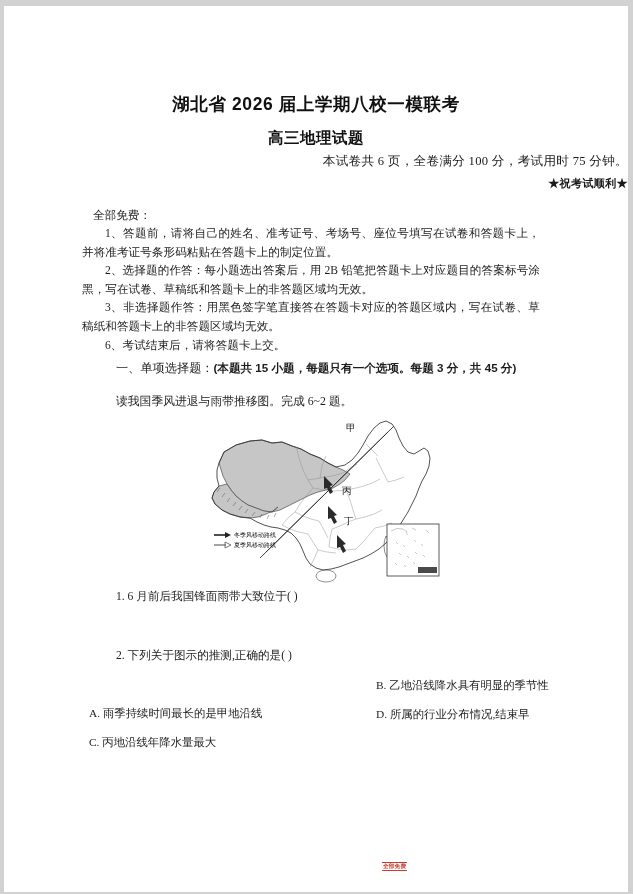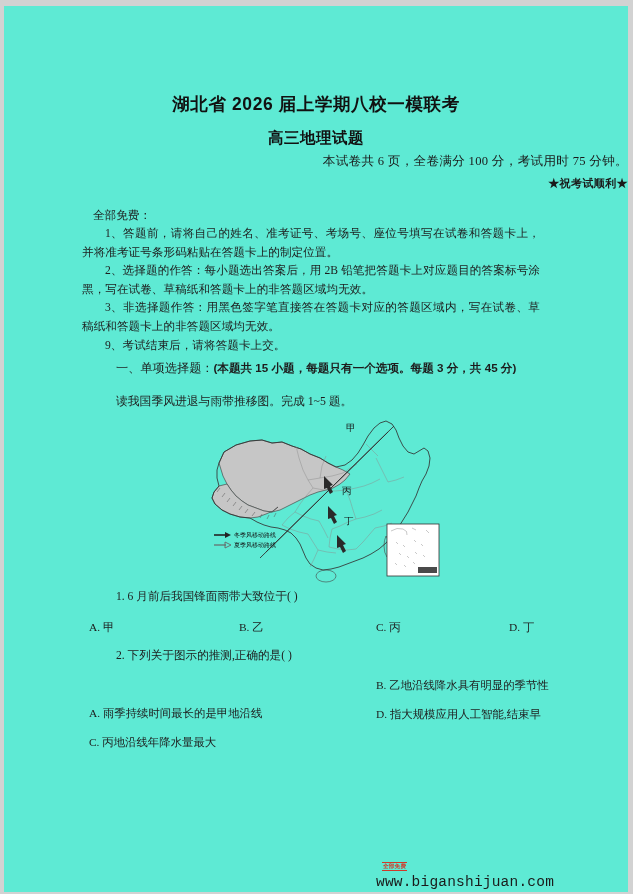--- a/index.html
+++ b/index.html
@@ -12,21 +12,21 @@
     height: 894px;
     overflow: hidden;
     font-family: "Liberation Serif", "DejaVu Serif", serif;
   }
   .page {
     position: absolute;
     left: 4px;
     top: 6px;
     width: 624px;
     height: 886px;
-    background: #5eead4;
+    background: #ffffff;
     box-sizing: border-box;
     overflow: hidden;
   }
   .inner {
     position: absolute;
     left: 0; top: 0;
     width: 624px;
     height: 886px;
   }
 
@@ -242,27 +242,27 @@
 
     <div class="doc-title">湖北省 2026 届上学期八校一模联考</div>
     <div class="doc-subtitle">高三地理试题</div>
     <div class="doc-meta">本试卷共 6 页，全卷满分 100 分，考试用时 75 分钟。</div>
     <div class="doc-wish">★祝考试顺利★</div>
 
     <div class="notice-head">全部免费：</div>
     <div class="para" id="notice-1">1、答题前，请将自己的姓名、准考证号、考场号、座位号填写在试卷和答题卡上，并将准考证号条形码粘贴在答题卡上的制定位置。</div>
     <div class="para" id="notice-2">2、选择题的作答：每小题选出答案后，用 2B 铅笔把答题卡上对应题目的答案标号涂黑，写在试卷、草稿纸和答题卡上的非答题区域均无效。</div>
     <div class="para" id="notice-3">3、非选择题作答：用黑色签字笔直接答在答题卡对应的答题区域内，写在试卷、草稿纸和答题卡上的非答题区域均无效。</div>
-    <div class="para" id="notice-4">9、考试结束后，请将答题卡上交。</div>
+    <div class="para" id="notice-4">6、考试结束后，请将答题卡上交。</div>
 
     <div class="section-head">
       <span>一、单项选择题：</span><span class="bold">(本题共 15 小题，每题只有一个选项。每题 3 分，共 45 分)</span>
     </div>
 
-    <div class="lead-in" id="leadin-1">读我国季风进退与雨带推移图。完成 1~5 题。</div>
+    <div class="lead-in" id="leadin-1">读我国季风进退与雨带推移图。完成 6~2 题。</div>
 
     <div class="figure">
       <svg width="255" height="168" viewBox="0 0 255 168">
         <g stroke="#3a3a3a" fill="none" stroke-width="0.6" stroke-linejoin="round">
 
           <path fill="#c6c6c6" stroke="#4a4a4a" stroke-width="0.7" d="M19,45 L24,34 L36,27 L50,23 L62,22 L72,25 L82,24 L92,28 L101,31
                L110,36 L120,40 L128,45 L136,49 L143,52 L150,56 L145,62 L140,66
                L133,70 L126,72 L118,74 L110,77 L104,80 L96,84 L88,88 L80,92
                L72,94 L64,93 L56,90 L48,87 L42,83 L36,78 L31,72 L27,66 L23,58 Z"></path>
 
@@ -378,37 +378,30 @@
               <line x1="0" y1="4" x2="12" y2="4" stroke="#666" stroke-width="1.2"></line>
               <path d="M11,1 L17,4 L11,7 Z" fill="none" stroke="#666" stroke-width="0.9"></path>
             </svg>
           </span>
           <span>夏季风移动路线</span>
         </div>
       </div>
     </div>
 
     <div class="stem" id="q1-stem">1. 6 月前后我国锋面雨带大致位于(       )</div>
-    <div class="opt-row" id="q1-opts">
-      <span class="opt c1">A. 甲</span>
-      <span class="opt c2">B. 乙</span>
-      <span class="opt c3">C. 丙</span>
-      <span class="opt c4">D. 丁</span>
-    </div>
 
     <div class="stem" id="q2-stem">2. 下列关于图示的推测,正确的是(       )</div>
     <div class="opt-row" id="q2-opts-a">
       <span class="opt h1">A. 雨季持续时间最长的是甲地沿线</span>
       <span class="opt h2">B. 乙地沿线降水具有明显的季节性</span>
     </div>
     <div class="opt-row" id="q2-opts-b">
       <span class="opt h1">C. 丙地沿线年降水量最大</span>
-      <span class="opt h2">D. 指大规模应用人工智能,结束早</span>
+      <span class="opt h2">D. 所属的行业分布情况,结束早</span>
     </div>
 
 
     <div class="watermark">
       <div class="wm-free">全部免费</div>
-      <div class="wm-url">www.biganshijuan.com</div>
     </div>
 
   </div>
 </div>
 
 </body></html>

